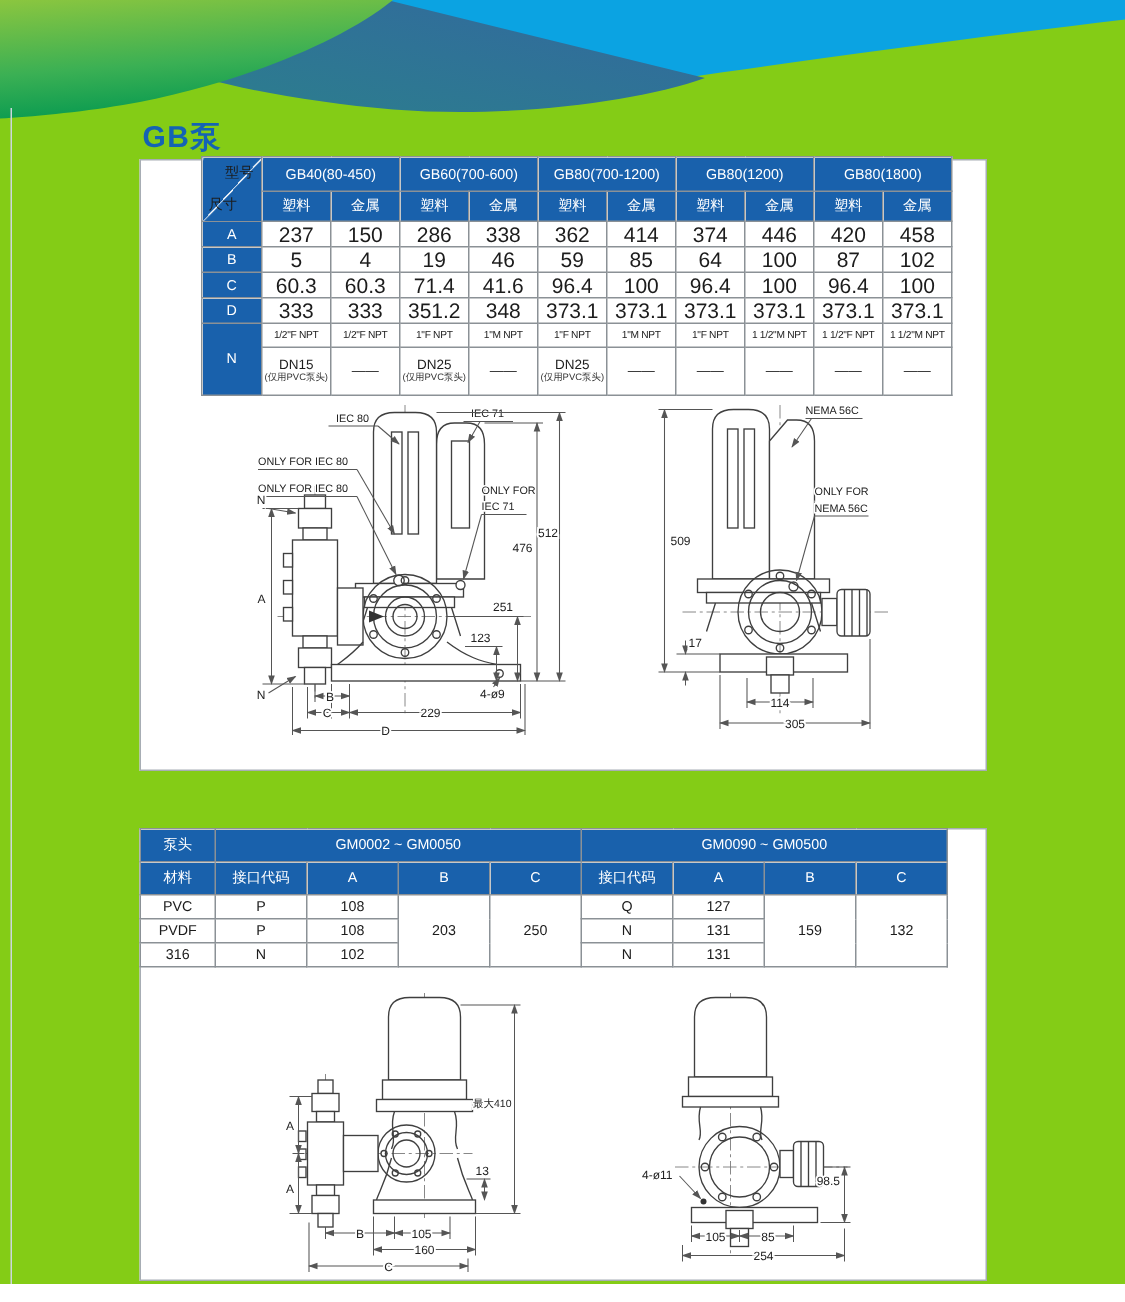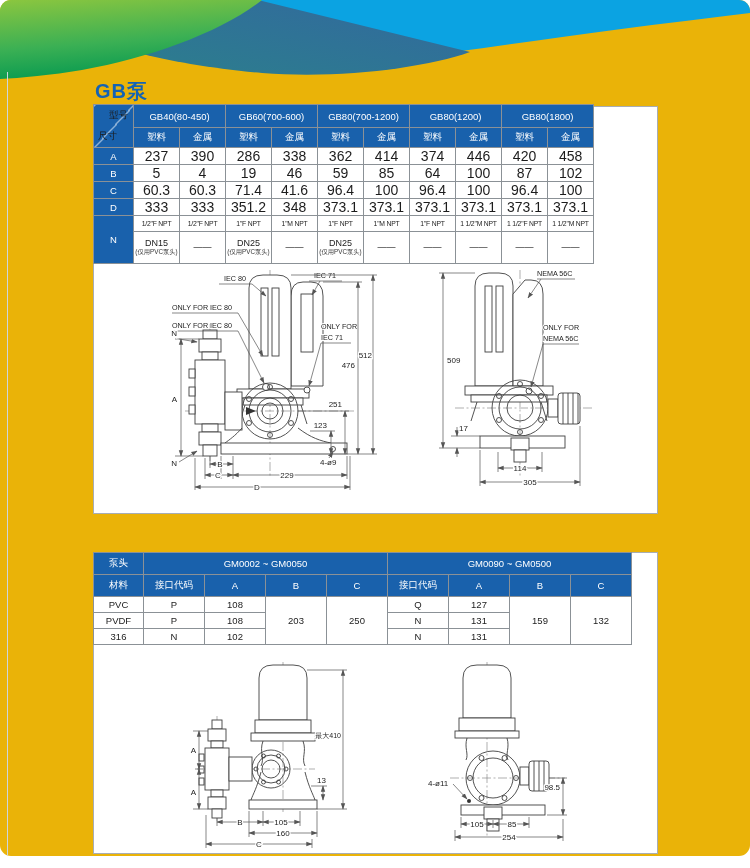--- a/index.html
+++ b/index.html
@@ -1,26 +1,26 @@
 <!DOCTYPE html>
 <html><head>
 <meta charset="utf-8">
 <style>
   html,body { margin:0; padding:0; background:#ffffff; font-family:"Liberation Sans",sans-serif; }
-  .page { position:relative; width:750px; height:856px; background:#eab308; overflow:hidden;border-radius:11px; }
+  .page { position:relative; width:750px; height:856px; background:#84cc16; overflow:hidden; }
   .edge { position:absolute; left:7px; top:72px; bottom:0; width:1px; background:#ccd6dd; }
 
   .sec-title { position:absolute; font-weight:bold; font-size:20px; color:#1463b4; letter-spacing:1px; }
   .box { position:absolute; border:1px solid #a7adb4; background:#fff; }
 
   table.tbl { border-collapse:collapse; position:absolute; background:#fff; table-layout:fixed; }
   .tbl td, .tbl th { border:1px solid #8b9196; padding:0; margin:0; text-align:center; vertical-align:middle;
                      overflow:hidden; white-space:nowrap; color:#1c1c1c; font-weight:normal; }
   .hb { background:#1961ac; color:#fff !important; font-weight:bold; font-size:9.5px; }
-  .gbt { font-size:9px; }
+  .gbt { font-size:9px;margin-left:41px; }
   .gbt .val { font-size:14px; }
   .npt { font-size:6.8px; letter-spacing:-0.2px; }
   .dncell { line-height:1.05; }
   .dnnote { display:block; font-size:6.3px; color:#333; }
   .gmt { font-size:9.5px; }
 
   .diag { position:relative;
           background:linear-gradient(to bottom right, #1961ac 49.5%, #ffffff 49.5%, #ffffff 50.8%, #1961ac 50.8%);
           color:#fff; font-weight:bold; }
   .diag .t { position:absolute; top:4px; right:5px; font-size:9.5px; }
@@ -97,21 +97,21 @@
       <th class="hb">塑料</th>
       <th class="hb">金属</th>
       <th class="hb">塑料</th>
       <th class="hb">金属</th>
       <th class="hb">塑料</th>
       <th class="hb">金属</th>
     </tr>
     <tr style="height:17px">
       <th class="hb">A</th>
       <td class="val">237</td>
-      <td class="val">390</td>
+      <td class="val">150</td>
       <td class="val">286</td>
       <td class="val">338</td>
       <td class="val">362</td>
       <td class="val">414</td>
       <td class="val">374</td>
       <td class="val">446</td>
       <td class="val">420</td>
       <td class="val">458</td>
     </tr>
     <tr style="height:17px">

